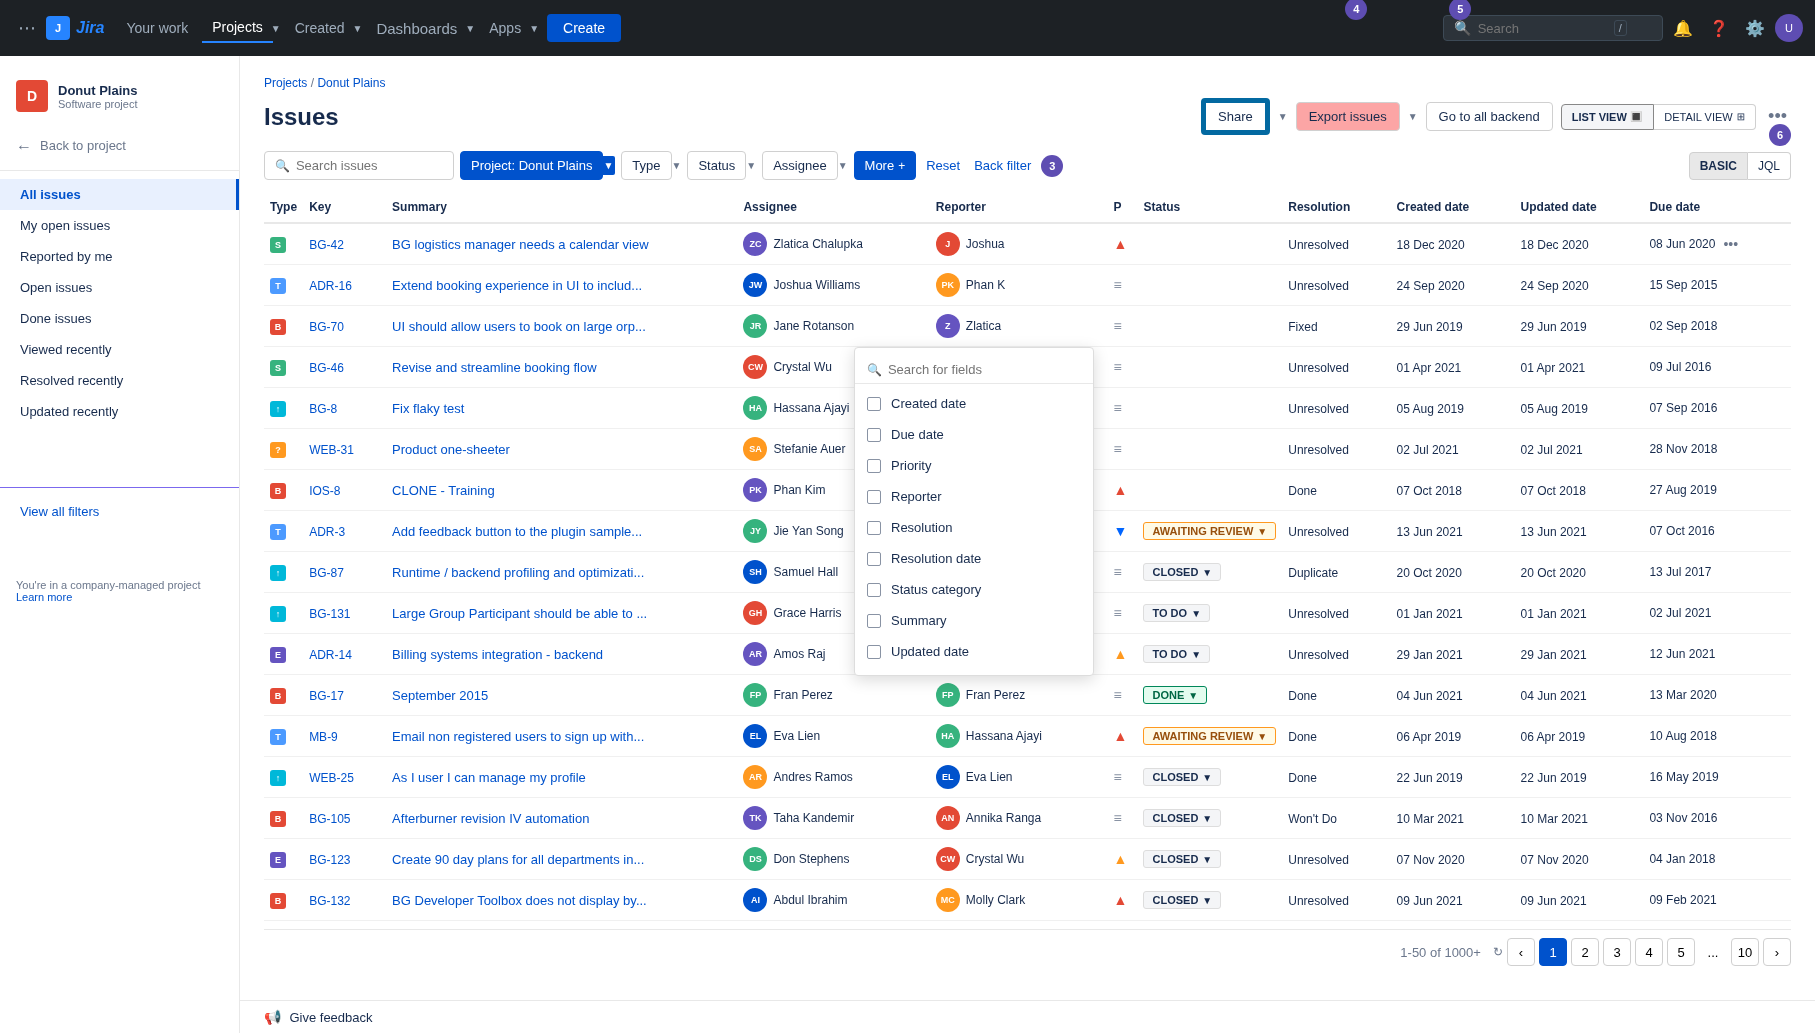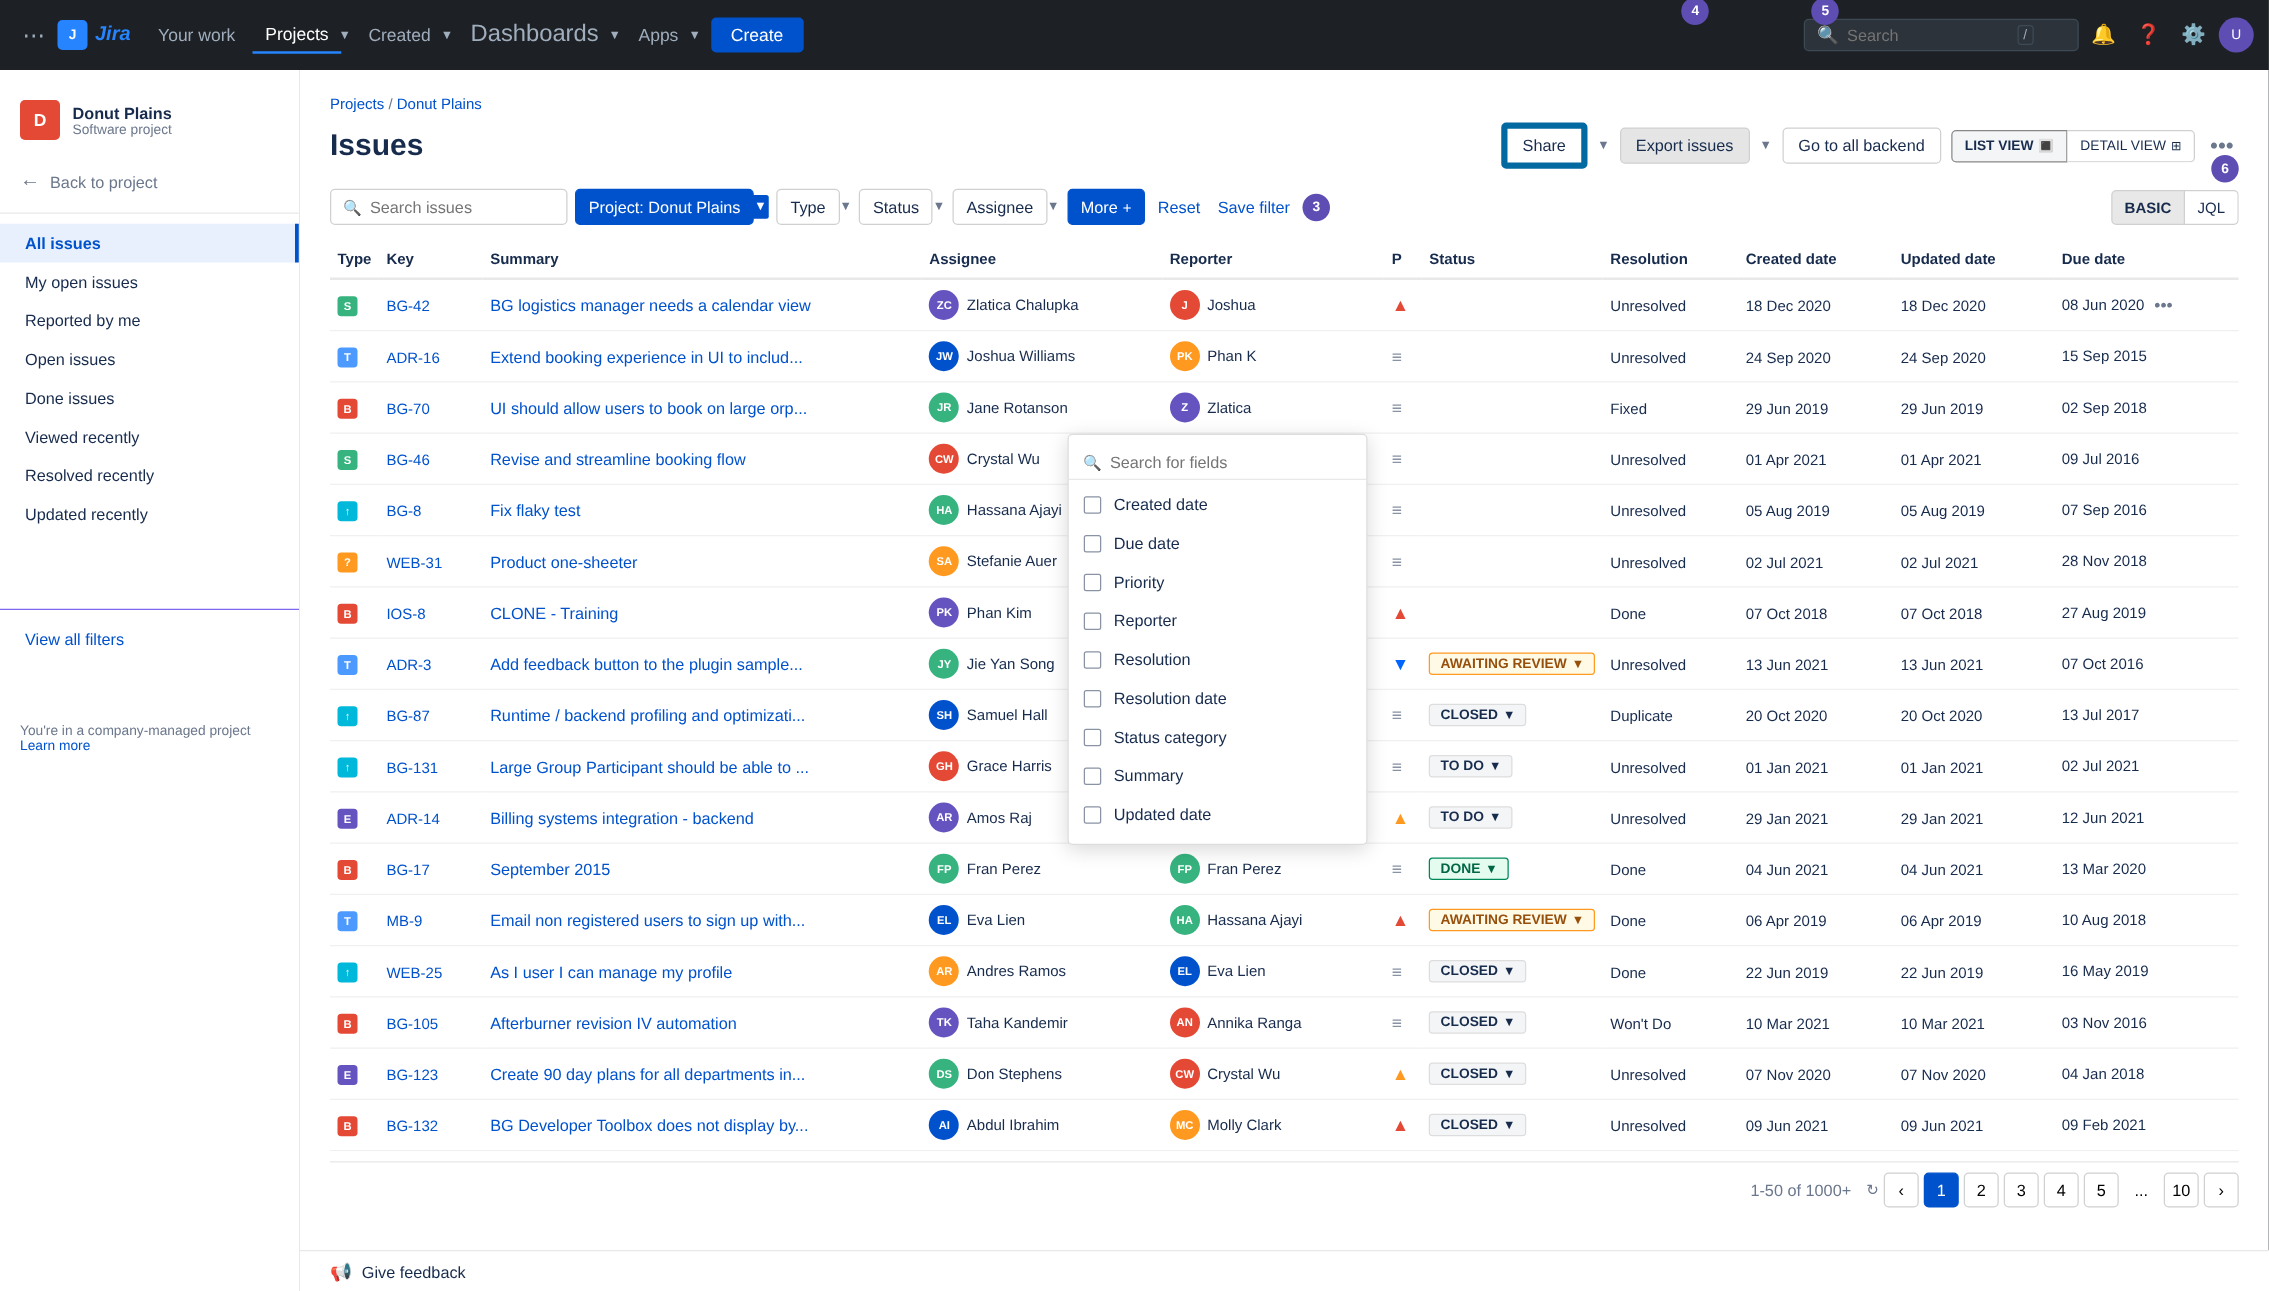--- a/index.html
+++ b/index.html
@@ -12,21 +12,21 @@
   <span style="color:#9fadbc;font-size:18px;cursor:pointer;padding:6px;">⋯</span>
   <div style="display:flex;align-items:center;gap:6px;color:#2684ff;font-weight:700;font-size:16px;margin-right:8px;cursor:pointer;">
     <div style="width:24px;height:24px;background:#2684ff;border-radius:4px;display:flex;align-items:center;justify-content:center;color:white;font-size:11px;font-weight:900;">J</div>
     <span style="color:#2684ff;font-size:16px;font-weight:700;font-style:italic;">Jira</span>
   </div>
   <button style="background:none;border:none;color:#9fadbc;padding:6px 10px;border-radius:4px;cursor:pointer;font-size:14px;">Your work</button>
   <button style="background:none;border:none;color:#fff;padding:6px 10px;border-bottom:2px solid #2684ff;cursor:pointer;font-size:14px;display:flex;align-items:center;gap:4px;">Projects</button>
   <span style="color:#9fadbc;font-size:10px;margin-left:-6px;">▼</span>
   <button style="background:none;border:none;color:#9fadbc;padding:6px 10px;border-radius:4px;cursor:pointer;font-size:14px;display:flex;align-items:center;gap:4px;">Created</button>
   <span style="color:#9fadbc;font-size:10px;margin-left:-6px;">▼</span>
-  <button style="background:none;border:none;color:#9fadbc;padding:6px 10px;border-radius:4px;cursor:pointer;font-size:19px;display:flex;align-items:center;gap:4px;">Dashboards</button>
+  <button style="background:none;border:none;color:#9fadbc;padding:6px 10px;border-radius:4px;cursor:pointer;font-size:15px;display:flex;align-items:center;gap:4px;">Dashboards</button>
   <span style="color:#9fadbc;font-size:10px;margin-left:-6px;">▼</span>
   <button style="background:none;border:none;color:#9fadbc;padding:6px 10px;border-radius:4px;cursor:pointer;font-size:14px;display:flex;align-items:center;gap:4px;">Apps</button>
   <span style="color:#9fadbc;font-size:10px;margin-left:-6px;">▼</span>
   <button style="background:#0052cc;color:white;border:none;padding:6px 16px;border-radius:4px;font-size:14px;font-weight:500;cursor:pointer;margin-left:4px;">Create</button>
   <div style="flex:1;"></div>
 
   <div style="position:relative;">
     <div style="position:absolute;top:-30px;left:10px;width:22px;height:22px;border-radius:50%;background:#5e4db2;color:white;display:flex;align-items:center;justify-content:center;font-size:11px;font-weight:700;">4</div>
   </div>
 
@@ -95,21 +95,21 @@
       <a style="color:#0052cc;text-decoration:none;">Projects</a>
       <span style="color:#6b778c;"> / </span>
       <a style="color:#0052cc;text-decoration:none;">Donut Plains</a>
     </div>
 
     <div style="display:flex;align-items:center;justify-content:space-between;margin-bottom:16px;">
       <h1 style="font-size:24px;font-weight:700;color:#172b4d;">Issues</h1>
       <div style="display:flex;align-items:center;gap:8px;">
         <button style="border:5px solid #0369a1;background:white;padding:6px 12px;border-radius:4px;font-size:13px;cursor:pointer;color:#172b4d;display:flex;align-items:center;gap:4px;">Share</button>
         <span style="color:#6b778c;font-size:10px;">▼</span>
-        <button style="border:1px solid #d0d0d0;background:#e5e5e5;padding:6px 12px;border-radius:4px;font-size:13px;cursor:pointer;color:#172b4d;display:flex;align-items:center;gap:4px;">Export issues</button>
+        <button style="border:1px solid #d0d0d0;background:#fca5a5;padding:6px 12px;border-radius:4px;font-size:13px;cursor:pointer;color:#172b4d;display:flex;align-items:center;gap:4px;">Export issues</button>
         <span style="color:#6b778c;font-size:10px;">▼</span>
         <button style="border:1px solid #d0d0d0;background:white;padding:6px 12px;border-radius:4px;font-size:13px;cursor:pointer;color:#172b4d;">Go to all backend</button>
         <div style="display:flex;position:relative;">
 
           <div style="border:1px solid #888;background:#f4f5f7;padding:6px 10px;font-size:11px;cursor:pointer;color:#172b4d;border-radius:4px 0 0 4px;font-weight:600;display:flex;align-items:center;gap:4px;">
             <span>LIST VIEW</span>
             <span style="font-size:10px;">🔳</span>
           </div>
           <div style="border:1px solid #d0d0d0;border-left:none;background:white;padding:6px 10px;font-size:11px;cursor:pointer;color:#172b4d;border-radius:0 4px 4px 0;display:flex;align-items:center;gap:4px;">
             <span>DETAIL VIEW</span>
@@ -131,21 +131,21 @@
       <span style="color:#6b778c;font-size:10px;margin-left:-6px;">▼</span>
       <button style="border:1px solid #d0d0d0;background:white;padding:6px 10px;border-radius:4px;font-size:13px;cursor:pointer;display:flex;align-items:center;gap:4px;color:#172b4d;">Status</button>
       <span style="color:#6b778c;font-size:10px;margin-left:-6px;">▼</span>
       <button style="border:1px solid #d0d0d0;background:white;padding:6px 10px;border-radius:4px;font-size:13px;cursor:pointer;display:flex;align-items:center;gap:4px;color:#172b4d;">Assignee</button>
       <span style="color:#6b778c;font-size:10px;margin-left:-6px;">▼</span>
       <button style="background:#0052cc;color:white;border:1px solid #0052cc;padding:6px 10px;border-radius:4px;font-size:13px;cursor:pointer;display:flex;align-items:center;gap:4px;">
         <span>More</span>
         <span style="font-size:12px;">+</span>
       </button>
       <button style="background:none;border:none;color:#0052cc;font-size:13px;cursor:pointer;padding:6px 4px;">Reset</button>
-      <button style="background:none;border:none;color:#0052cc;font-size:13px;cursor:pointer;padding:6px 4px;">Save filter</button>
+      <button style="background:none;border:none;color:#0052cc;font-size:13px;cursor:pointer;padding:6px 4px;">Back filter</button>
 
       <div style="width:22px;height:22px;border-radius:50%;background:#5e4db2;color:white;display:flex;align-items:center;justify-content:center;font-size:11px;font-weight:700;">3</div>
       <div style="flex:1;"></div>
       <div style="display:flex;align-items:center;position:relative;">
 
         <div style="position:absolute;top:-28px;right:0;width:22px;height:22px;border-radius:50%;background:#5e4db2;color:white;display:flex;align-items:center;justify-content:center;font-size:11px;font-weight:700;">6</div>
         <button style="padding:6px 10px;font-size:12px;cursor:pointer;border:1px solid #d0d0d0;border-radius:4px 0 0 4px;background:#e8e8e8;font-weight:600;color:#172b4d;">BASIC</button>
         <button style="padding:6px 10px;font-size:12px;cursor:pointer;border:1px solid #d0d0d0;border-left:none;border-radius:0 4px 4px 0;background:white;color:#172b4d;">JQL</button>
       </div>
     </div>

